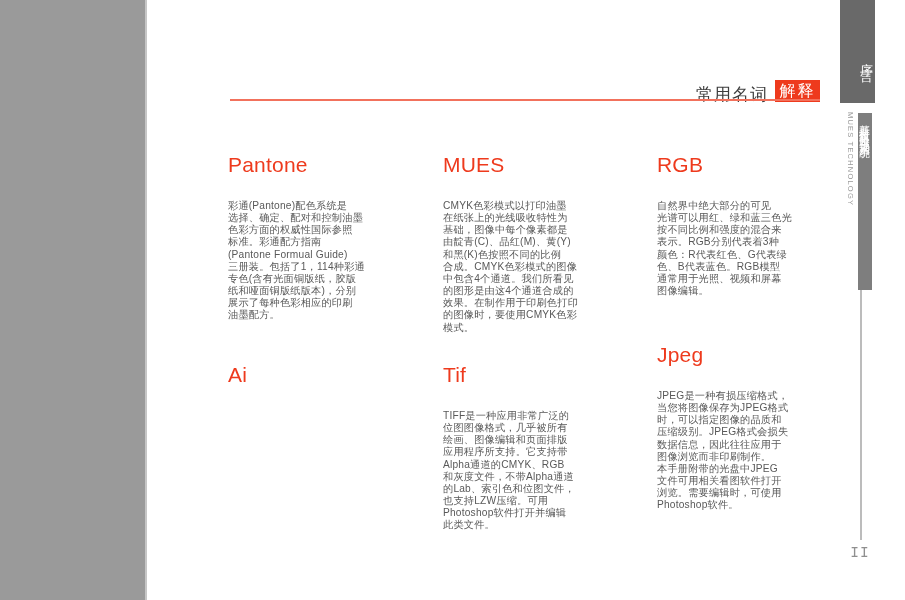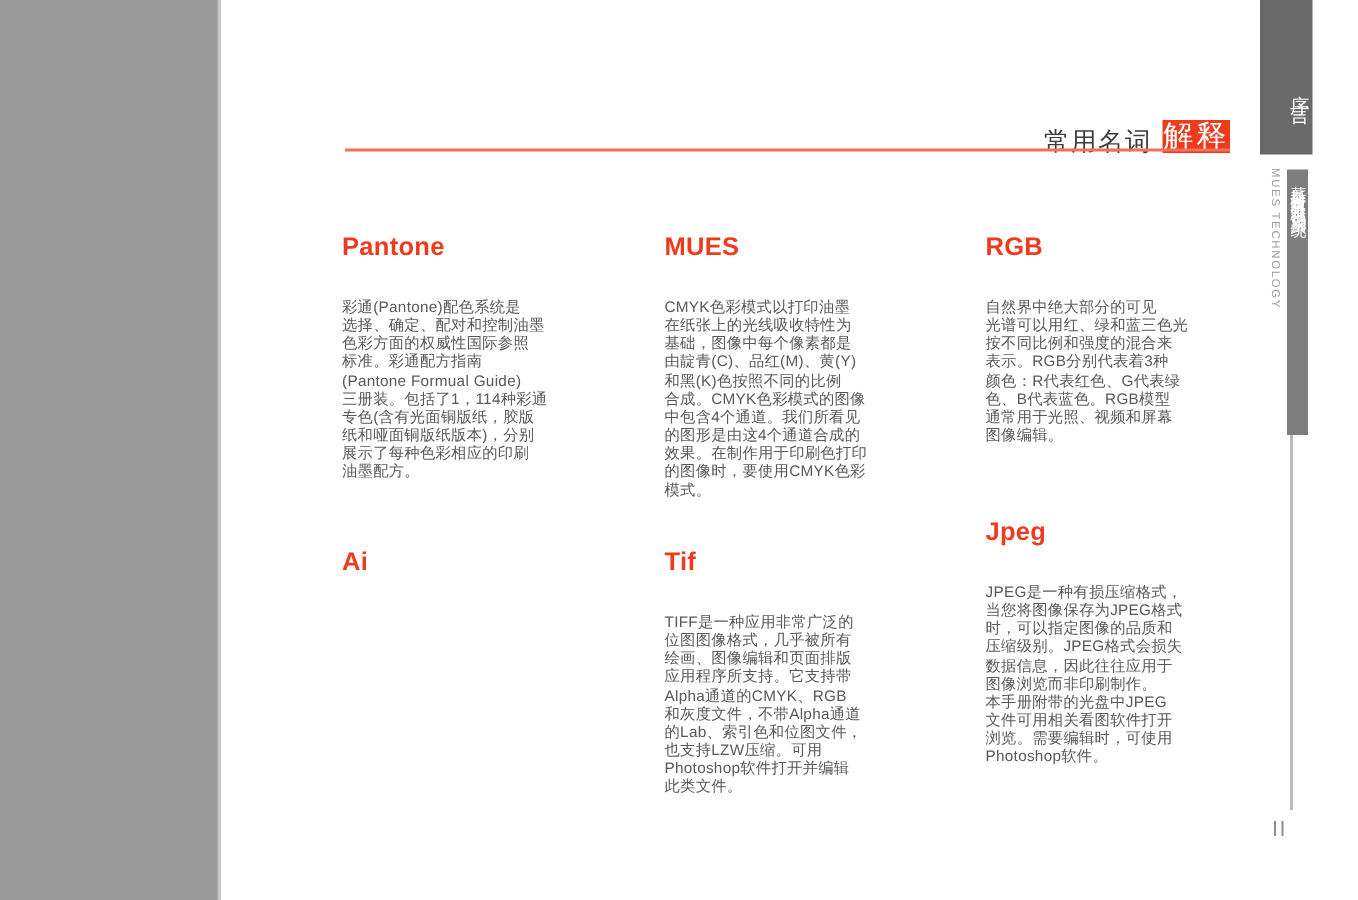--- a/index.html
+++ b/index.html
@@ -24,34 +24,34 @@
     position:absolute; left:650px; top:83px; width:118px;
     text-align:right;
     font-size:17px; letter-spacing:1px;
     color:#3d3d3d;
   }
   .header-tag {
     position:absolute; left:775px; top:80px;
     width:45px; height:22px;
     background:#ee3a1d;
     color:#ffffff;
-    font-size:20px; letter-spacing:2px;
+    font-size:16px; letter-spacing:2px;
     text-align:center; line-height:22px;
   }
   .header-rule {
     position:absolute; left:230px; top:99px;
     width:590px; height:2px;
     background:#f2715c;
   }
 
   
   .term { position:absolute; width:152px; }
   .term h2 {
-    font-size:17px; line-height:30px;
-    font-weight:700;
+    font-size:21px; line-height:30px;
+    font-weight:400;
     color:#ee3a1d;
     letter-spacing:0.2px;
   }
   .term p {
     margin-top:20px;
     font-size:10.2px; line-height:12.15px;
     color:#595959;
     white-space:pre-line;
     letter-spacing:0.2px;
   }
@@ -88,23 +88,24 @@
     font-size:10.5px; letter-spacing:1.8px;
     padding-top:3px; padding-left:1.5px;
   }
   .rail-line {
     position:absolute; left:860px; top:290px;
     width:2px; height:250px;
     background:#bcbcbc;
   }
   .page-number {
     position:absolute; left:848px; top:545px;
-    width:24px; 
+    width:24px; text-align:center;
     font-size:14.5px; letter-spacing:1px;
     color:#8f8f8f;
+    font-family:Liberation Mono, monospace;
   }
 </style>
 </head>
 <body>
 
 <div class="sidebar-left"></div>
 
 <div class="header-label">常用名词</div>
 <div class="header-tag">解释</div>
 <div class="header-rule"></div>

